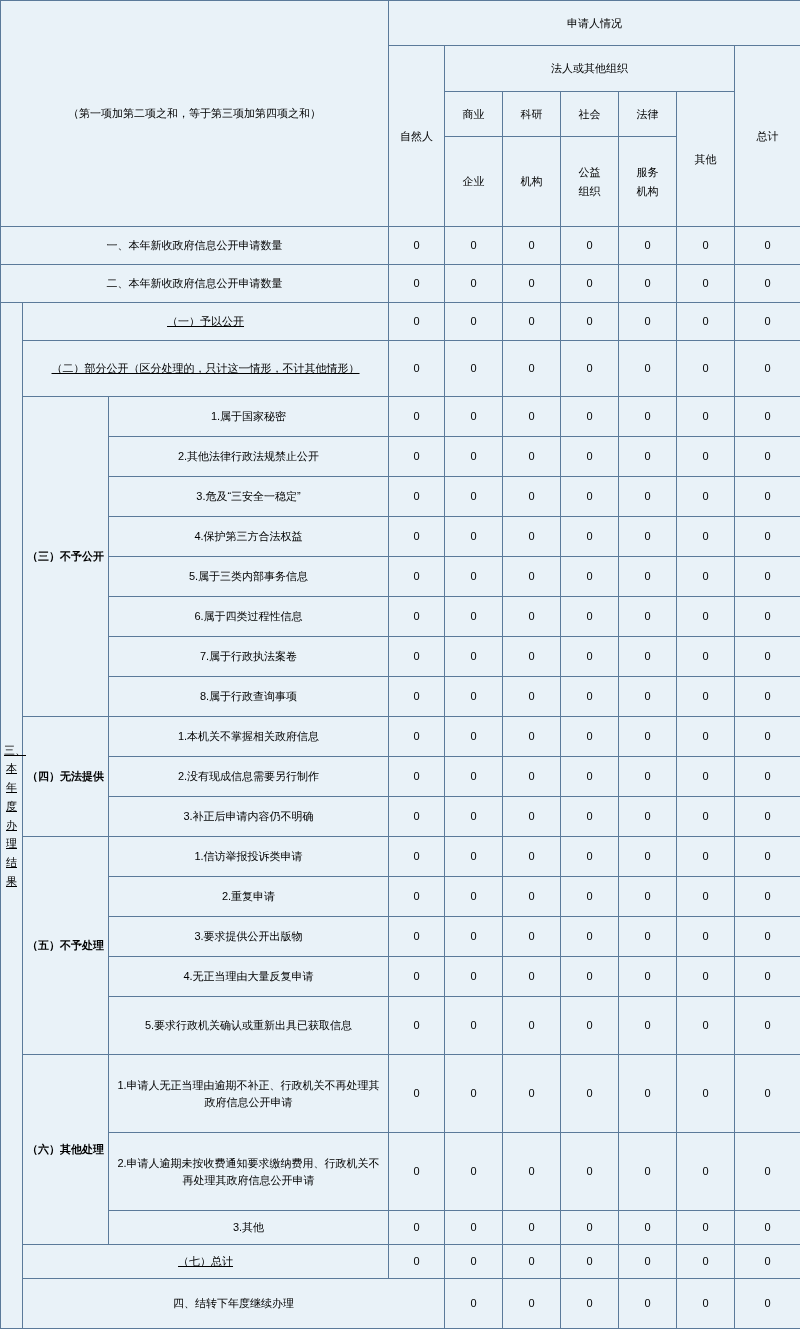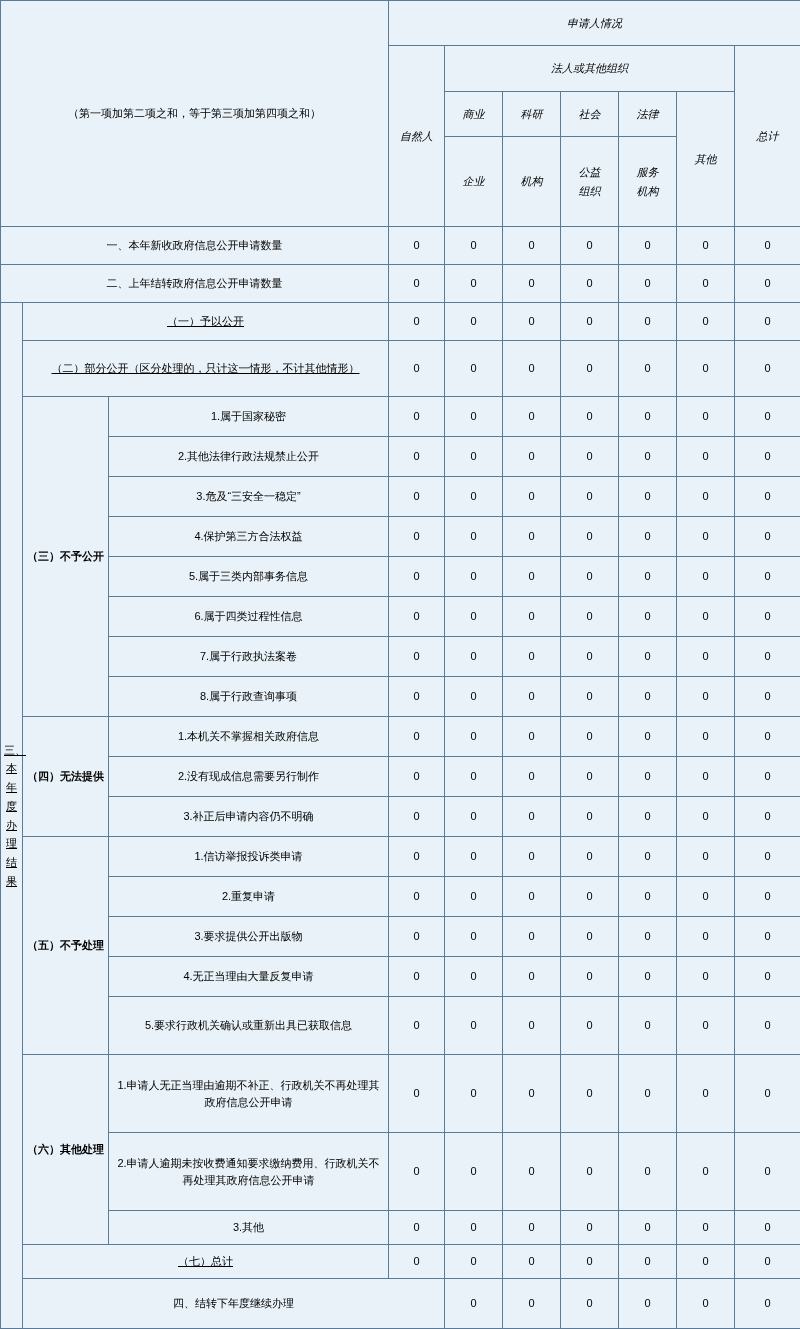--- a/index.html
+++ b/index.html
@@ -25,21 +25,20 @@
     background: #e9f2f8;
     text-align: center;
     vertical-align: middle;
     font-size: 11px;
     line-height: 1.5;
     padding: 2px 3px;
     box-sizing: border-box;
   }
   td.hdr {
     font-size: 11.5px;
-    font-style: italic;
   }
   td.grp-head {
     font-size: 11.5px;
   }
   td.lvl1 {
     font-size: 11.5px;
     text-decoration: underline;
   }
   td.lvl2 {
     font-size: 11.5px;
@@ -120,21 +119,21 @@
     <td class="num">0</td>
     <td class="num">0</td>
     <td class="num">0</td>
     <td class="num">0</td>
     <td class="num">0</td>
     <td class="num">0</td>
     <td class="num">0</td>
   </tr>
 
   <tr>
-    <td class="grp-head" colspan="3" style="height:38px">二、上年结转政府信息公开申请数量</td>
+    <td class="grp-head" colspan="3" style="height:38px">二、本年新收政府信息公开申请数量</td>
     <td class="num">0</td>
     <td class="num">0</td>
     <td class="num">0</td>
     <td class="num">0</td>
     <td class="num">0</td>
     <td class="num">0</td>
     <td class="num">0</td>
   </tr>
 
   <tr>

